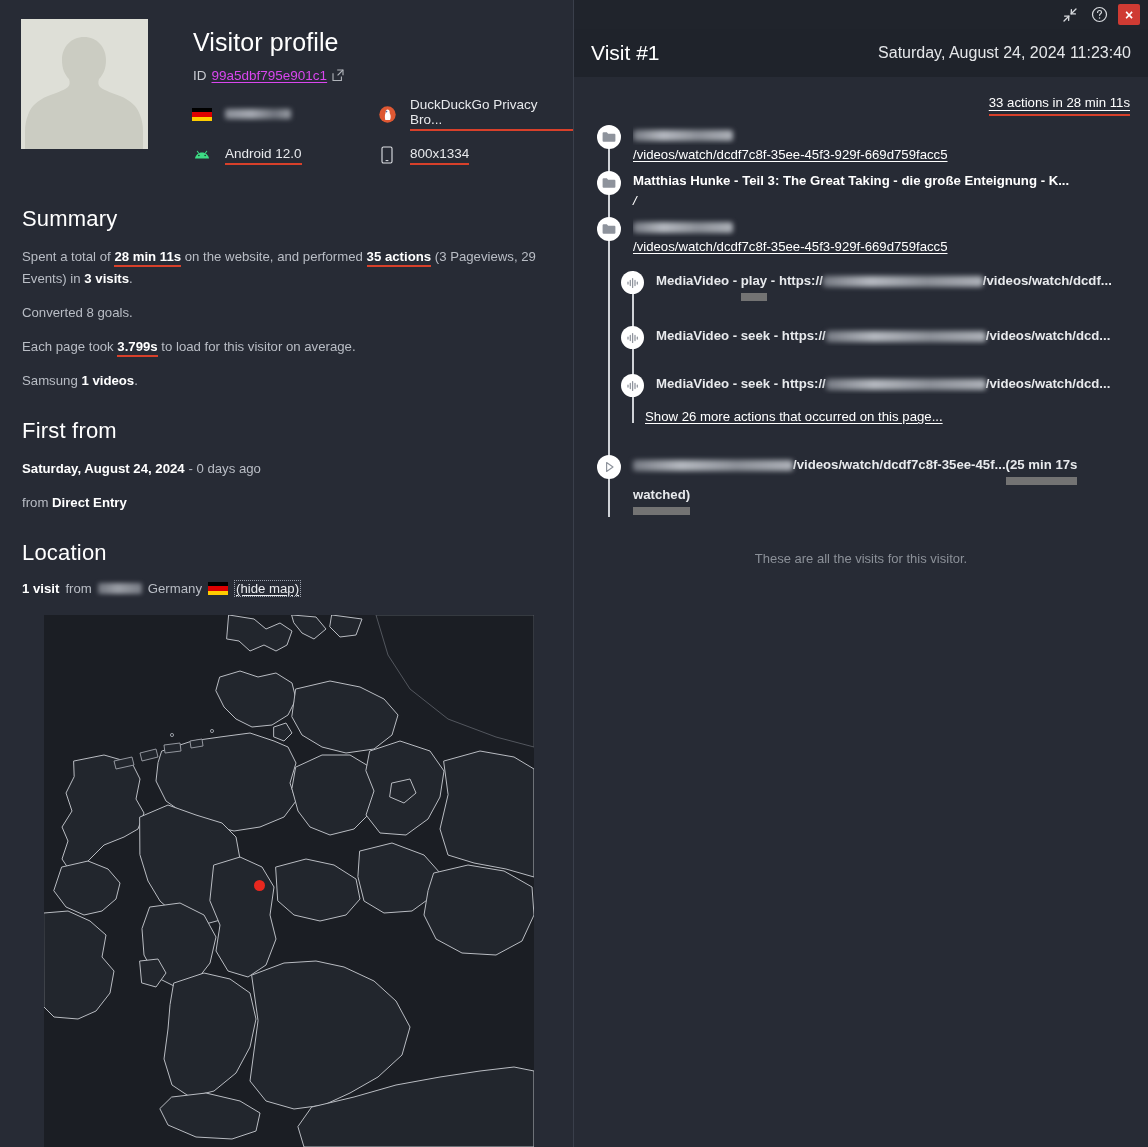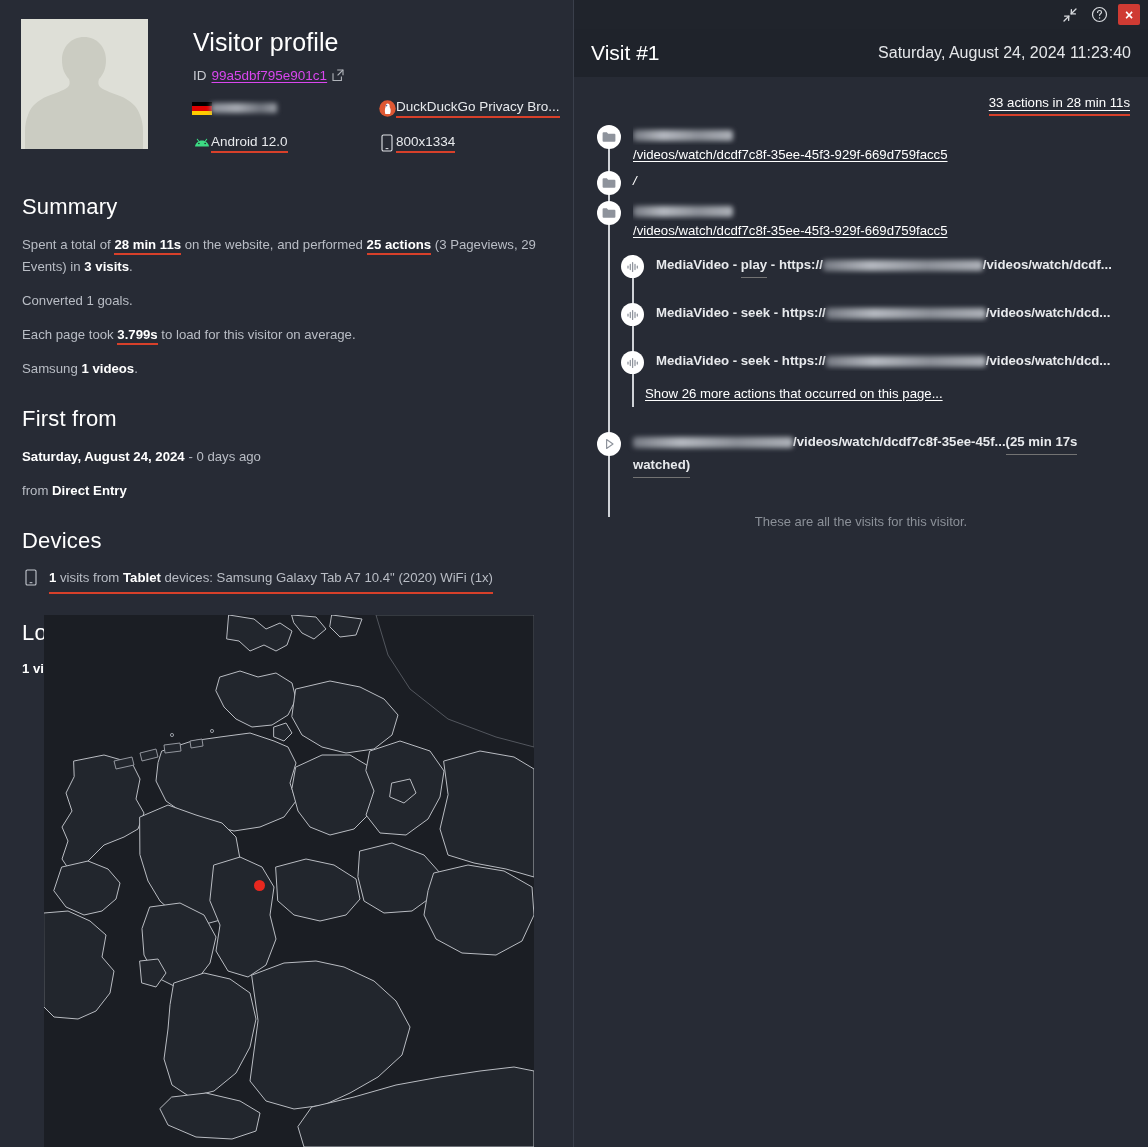--- a/index.html
+++ b/index.html
@@ -69,21 +69,21 @@
   }
   .ext-icon { display: inline-block; width: 12px; height: 13px; opacity: .85; }
   .ext-icon svg { display:block; }
 
   .meta-grid {
     margin-top: 14px;
     display: grid;
     grid-template-columns: 185px 1fr;
     row-gap: 13px;
   }
-  .meta-cell { display: flex; align-items: center; gap: 0; min-height: 22px; }
+  .meta-cell { display: flex; align-items: center; gap: 14px; min-height: 22px; }
   .meta-ico { width: 18px; height: 18px; flex: 0 0 18px; display:flex; align-items:center; justify-content:center; }
   .meta-text { font-size: 13.5px; color: #e7e9ec; position: relative; }
   .meta-text.redacted-line {
     display: inline-block;
     width: 66px; height: 10px;
     background: linear-gradient(90deg,#8b8f98,#a7abb3 40%,#70747d 75%, #9a9ea6);
     filter: blur(2.4px);
     border-radius: 2px;
   }
   .uline {
@@ -264,21 +264,21 @@
   .show-more a {
     color: #ffffff; font-size: 13.2px;
     text-decoration: underline; text-underline-offset: 2px;
   }
   .all-visits {
     text-align: center;
     color: #8b9098;
     font-size: 13px;
     margin-top: 36px;
   }
-  .red-u { border-bottom: 1px solid #737373; padding-bottom: 2px; display:inline-block;}
+  .red-u { border-bottom: 8px solid #737373; padding-bottom: 2px; display:inline-block;}
 </style>
 </head>
 <body>
 
 <div class="app">
 
   <div class="left-pane">
 
     <div class="profile-head">
       <div class="avatar">
@@ -342,44 +342,32 @@
               </svg>
             </span>
             <span class="meta-text uline">800x1334</span>
           </div>
         </div>
       </div>
     </div>
 
     <div class="section">
       <h2 class="sec-title summary">Summary</h2>
-      <div class="para"><span>Spent a total of </span><b class="u">28 min 11s</b><span> on the website, and performed </span><b class="u">25 actions</b><span> (3 Pageviews, 29 Events) in </span><b>3 visits</b><span>.</span></div>
-      <div class="para">Converted 1 goals.</div>
+      <div class="para"><span>Spent a total of </span><b class="u">28 min 11s</b><span> on the website, and performed </span><b class="u">35 actions</b><span> (3 Pageviews, 29 Events) in </span><b>3 visits</b><span>.</span></div>
+      <div class="para">Converted 8 goals.</div>
       <div class="para"><span>Each page took </span><b class="u">3.799s</b><span> to load for this visitor on average.</span></div>
       <div class="para"><span>Samsung </span><b>1 videos</b><span>.</span></div>
     </div>
 
     <div class="section">
       <h2 class="sec-title">First from</h2>
       <div class="para"><b>Saturday, August 24, 2024</b><span> - 0 days ago</span></div>
       <div class="para"><span>from </span><b>Direct Entry</b></div>
     </div>
 
-    <div class="section">
-      <h2 class="sec-title">Devices</h2>
-      <div class="device-row">
-        <span class="meta-ico">
-          <svg width="12" height="17" viewBox="0 0 12 17" fill="none" stroke="#c5c9d0" stroke-width="1.1">
-            <rect x="1" y="1" width="10" height="15" rx="1.3"></rect>
-            <line x1="4.6" y1="13.7" x2="7.4" y2="13.7" stroke-width="1"></line>
-          </svg>
-        </span>
-        <span class="device-underline"><b>1</b><span> visits from </span><b>Tablet</b><span> devices: Samsung Galaxy Tab A7 10.4" (2020) WiFi (1x)</span></span>
-      </div>
-    </div>
 
     <div class="section">
       <h2 class="sec-title">Location</h2>
       <div class="loc-row">
         <b>1 visit</b>
           <span> from </span>
           <span class="loc-redact"></span>
           <span style="color:#b9bdc5;">Germany</span>
         <span class="flag"></span>
         <a class="hide-map" href="#">(hide map)</a>
@@ -500,20 +488,21 @@
         </div>
       </div>
 
       <div class="tl-item" style="margin-bottom:6px;">
         <div class="tl-bullet">
           <svg width="14" height="12" viewBox="0 0 14 12">
               <path d="M0.6 2.2a1 1 0 0 1 1-1h3.2l1.3 1.5h6.3a1 1 0 0 1 1 1v6.1a1 1 0 0 1-1 1H1.6a1 1 0 0 1-1-1z" fill="#8e939c"></path>
             </svg>
         </div>
         <div class="tl-body">
+          <div class="tl-title">Matthias Hunke - Teil 3: The Great Taking - die große Enteignung - K...</div>
           <a class="tl-url" href="#" style="text-decoration:none;font-style:italic;">/</a>
         </div>
       </div>
 
       <div class="tl-item">
         <div class="tl-bullet">
           <svg width="14" height="12" viewBox="0 0 14 12">
               <path d="M0.6 2.2a1 1 0 0 1 1-1h3.2l1.3 1.5h6.3a1 1 0 0 1 1 1v6.1a1 1 0 0 1-1 1H1.6a1 1 0 0 1-1-1z" fill="#8e939c"></path>
             </svg>
         </div>

